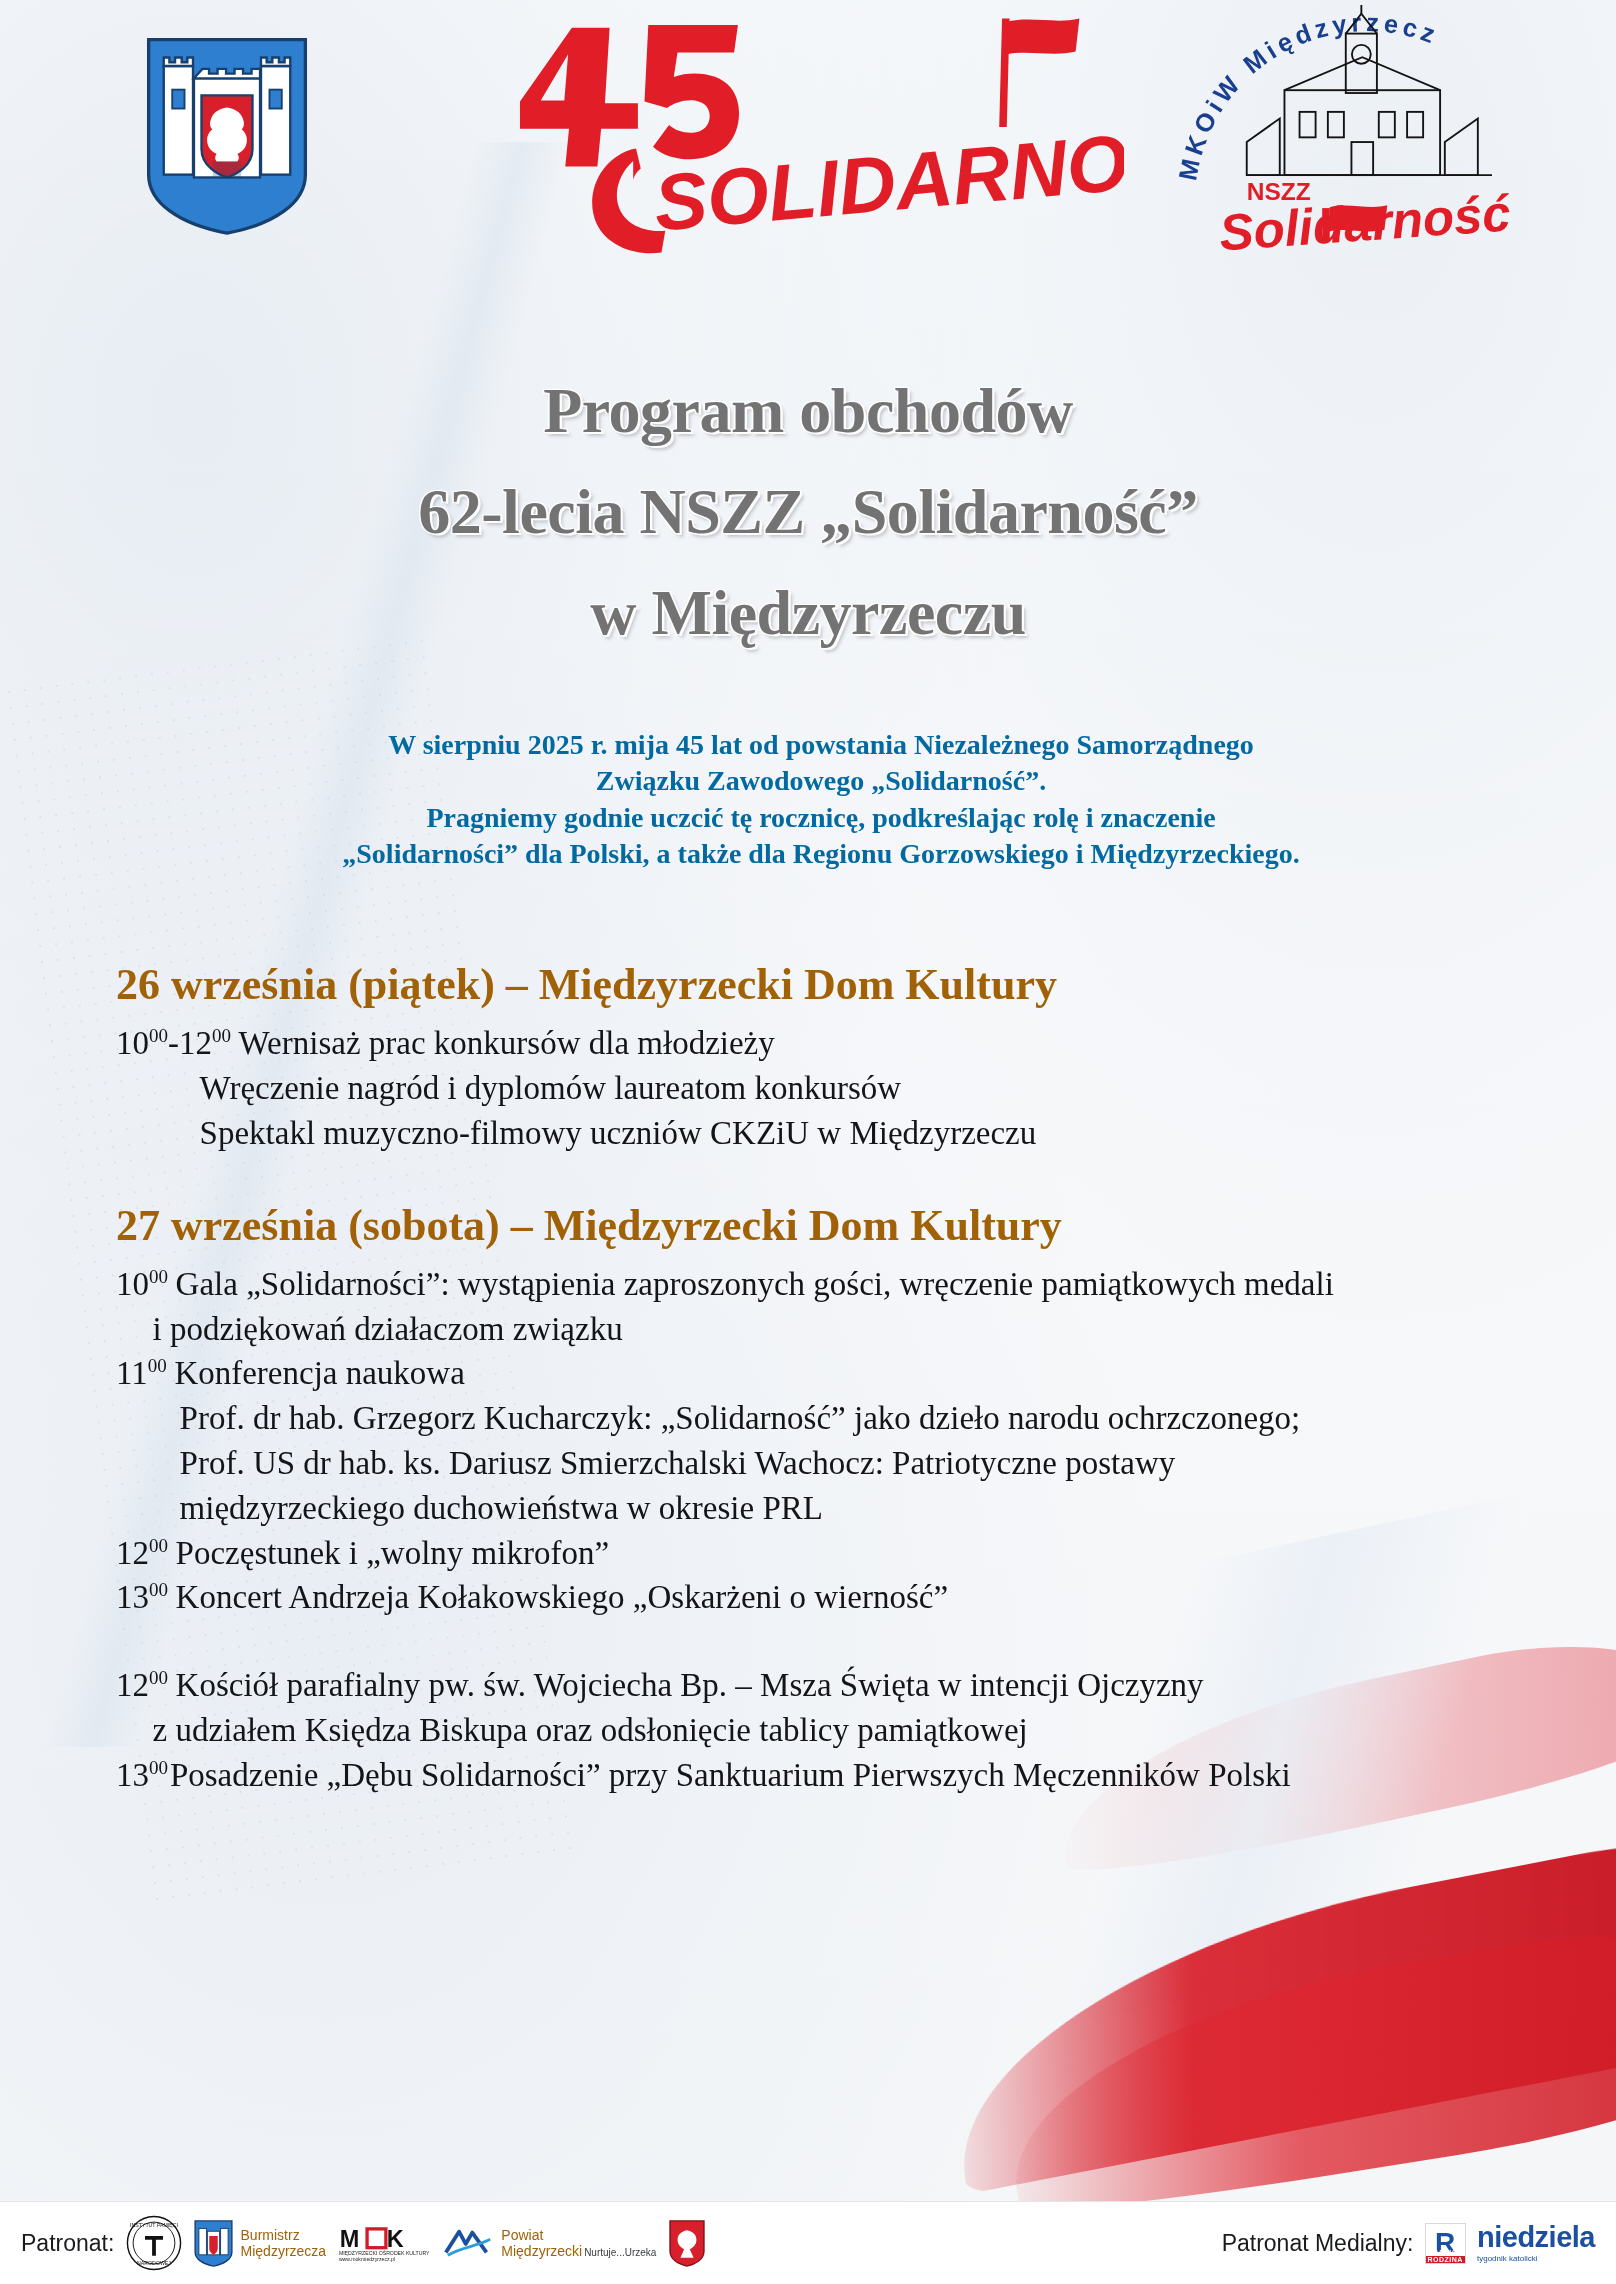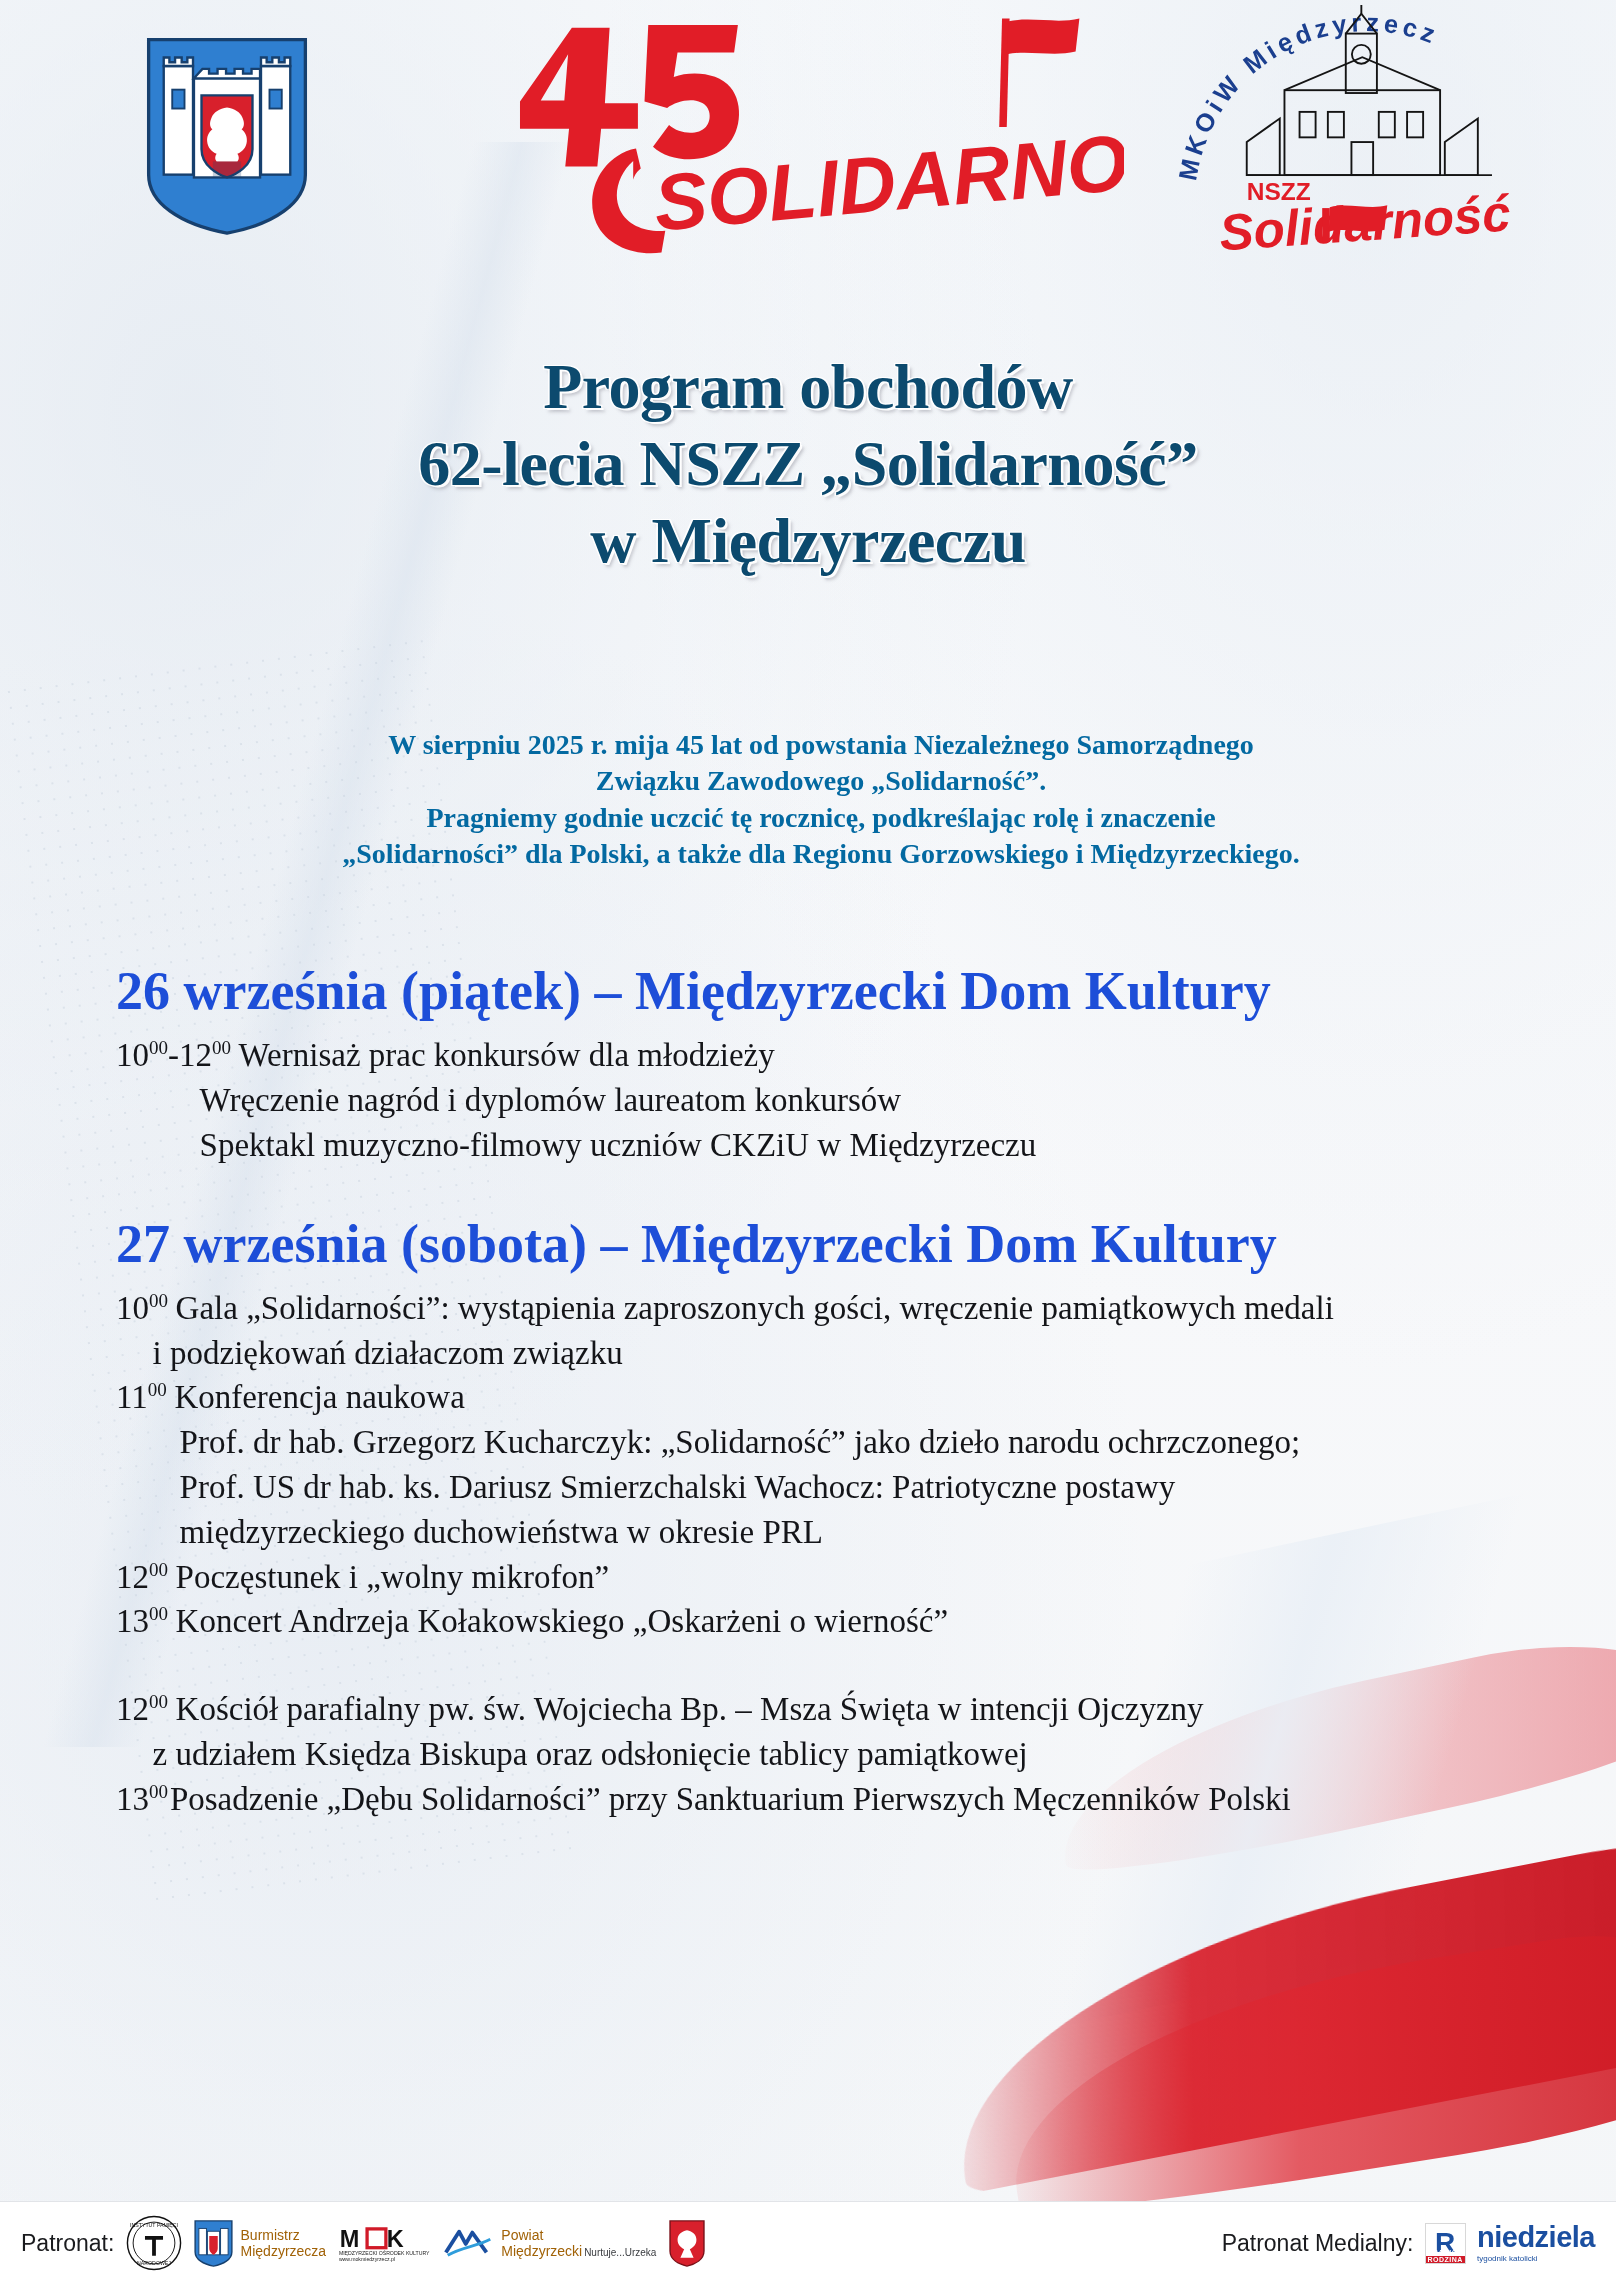--- a/index.html
+++ b/index.html
@@ -110,28 +110,29 @@
     position: absolute;
     left: 0; top: 349px;
     width: 1616px;
     text-align: center;
   }
   .title-line {
     font-family: "Liberation Serif", serif;
     font-weight: bold;
     font-size: 64px;
     line-height: 1.20;
-    color: #0c4a6e;
+    color: #737373;
     letter-spacing: -0.5px;
     text-shadow:
       2.4px 2.4px 0 rgba(255,255,255,0.95),
       -1.4px -1.4px 0 rgba(255,255,255,0.9),
       1.4px -1.4px 0 rgba(255,255,255,0.9),
       -1.4px 1.4px 0 rgba(255,255,255,0.9),
       3.8px 4.2px 3.3px rgba(140,140,150,0.45);
+    margin-top: 24px;
   }
 
   
   .intro {
     position: absolute;
     left: 94px; top: 727px;
     width: 1454px;
     text-align: center;
     font-weight: bold;
     font-size: 28px;
@@ -141,23 +142,23 @@
   .intro div { white-space: nowrap; }
 
   
   .program {
     position: absolute;
     left: 116px; top: 959px;
     width: 1421px;
   }
   .day-head {
     font-weight: bold;
-    font-size: 54px;
+    font-size: 44px;
     line-height: 1.2;
-    color: #1d4ed8;
+    color: #a16207;
     margin-bottom: 10.4px;
     margin-top: 0;
   }
   .sec { margin-bottom: 45px; }
   .row {
     display: flex;
     align-items: baseline;
     font-size: 33px;
     line-height: 1.30;
     color: #141519;

